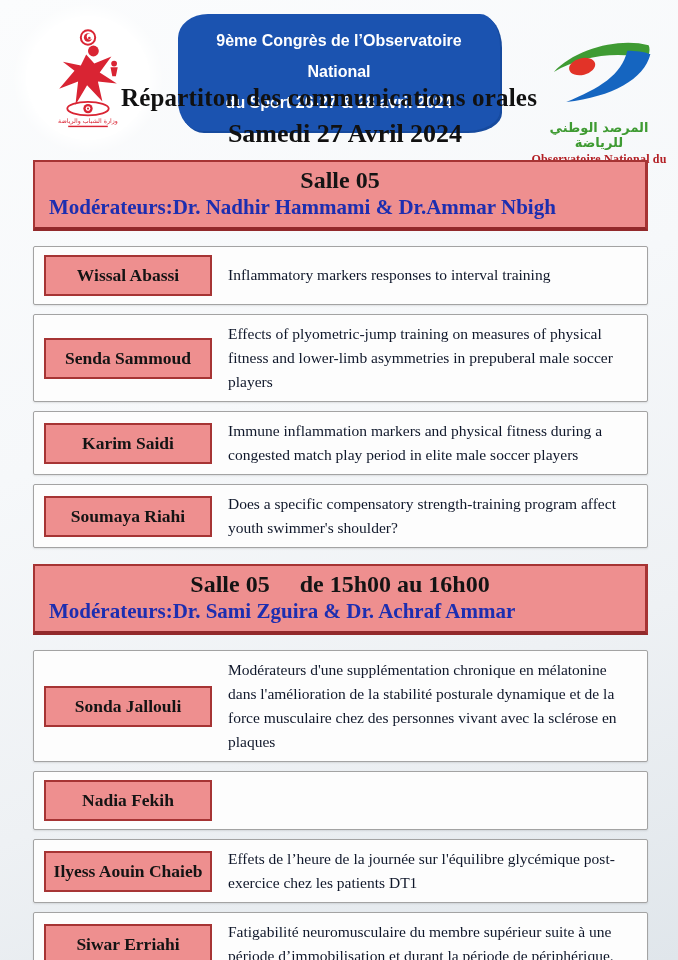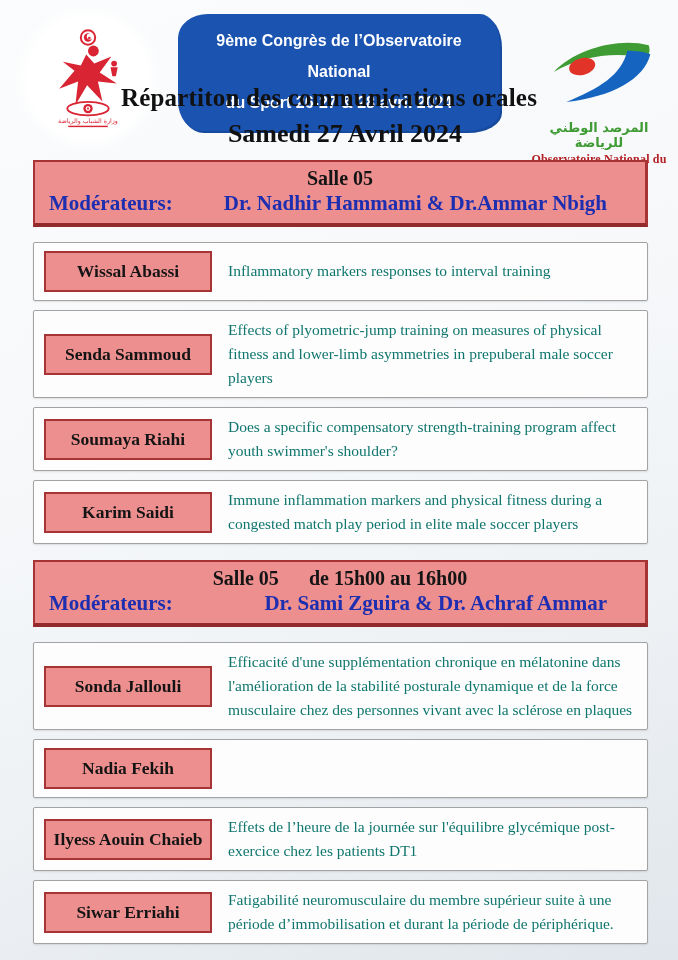--- a/index.html
+++ b/index.html
@@ -26,37 +26,37 @@
   .logo-right .arabic{color:#3f9b33;font-weight:bold;font-size:13px;margin-top:14px;font-family:"DejaVu Sans",sans-serif;}
   .logo-right .caption{color:#b32025;font-weight:bold;font-size:12px;margin-top:2px;letter-spacing:.2px;font-family:"Liberation Serif",serif;}
   .title{position:absolute;top:84px;left:-10px;width:100%;text-align:center;font-size:25px;font-weight:bold;letter-spacing:.2px;}
   .date{position:absolute;top:119px;left:6px;width:100%;text-align:center;font-size:26px;font-weight:bold;}
   
   .content{position:absolute;top:160px;left:33px;right:30px;}
   .session-header{
     background:#ee8f8f;border:2px solid #a63434;border-right-width:3px;border-bottom:4px solid #92292b;
     padding:5px 8px 7px;margin-bottom:15px;
   }
-  .sh-line1{display:flex;justify-content:center;gap:30px;font-weight:bold;font-size:20px;color:#141414;}
+  .sh-line1{display:flex;justify-content:center;gap:30px;font-weight:bold;font-size:24px;color:#141414;}
   .sh-line2{display:flex;align-items:baseline;font-weight:bold;font-size:21px;color:#1d2eb0;margin-top:1px;}
   .sh-label{margin-left:6px;white-space:nowrap;}
-  .sh-names{flex:1;text-align:right;padding-right:30px;}
+  .sh-names{flex:1;text-align:left;padding-right:30px;}
   .rows{}
   .row{
     background:#fdfdfd;border:1px solid #a3a3a3;border-radius:2px;
     box-shadow:0 1px 2px rgba(0,0,0,.10);
     display:flex;align-items:center;padding:7px 10px;margin-bottom:9px;min-height:43px;
   }
   .namebox{
     flex:none;width:168px;min-height:41px;box-sizing:border-box;
     background:#ee8f8f;border:2px solid #a63434;
     display:flex;align-items:center;justify-content:center;text-align:right;
     font-weight:bold;font-size:17.5px;color:#141414;padding:3px 5px;
   }
-  .rtitle{flex:1;padding-left:16px;font-size:15.5px;line-height:1.55;color:#0f766e;}
+  .rtitle{flex:1;padding-left:16px;font-size:15.5px;line-height:1.55;color:#0f172a;}
   .session + .session{margin-top:16px;}
   .session:nth-child(2) .rows .row:first-child{margin-top:0;}
 </style>
 </head>
 <body>
 
 <div class="page">
 
   <div class="hdr">
 
@@ -118,45 +118,45 @@
       <div class="rows">
         <div class="row">
           <div class="namebox">Wissal Abassi</div>
           <div class="rtitle">Inflammatory markers responses to interval training</div>
         </div>
         <div class="row">
           <div class="namebox">Senda Sammoud</div>
           <div class="rtitle">Effects of plyometric-jump training on measures of physical fitness and lower-limb asymmetries in prepuberal male soccer players</div>
         </div>
         <div class="row">
+          <div class="namebox">Karim Saidi</div>
+          <div class="rtitle">Immune inflammation markers and physical fitness during a congested match play period in elite male soccer players</div>
+        </div>
+        <div class="row">
           <div class="namebox">Soumaya Riahi</div>
           <div class="rtitle">Does a specific compensatory strength-training program affect youth swimmer's shoulder?</div>
-        </div>
-        <div class="row">
-          <div class="namebox">Karim Saidi</div>
-          <div class="rtitle">Immune inflammation markers and physical fitness during a congested match play period in elite male soccer players</div>
         </div>
       </div>
     </div>
 
     <div class="session">
       <div class="session-header">
         <div class="sh-line1">
           <span>Salle 05</span>
           <span>de 15h00 au 16h00</span>
         </div>
         <div class="sh-line2">
           <span class="sh-label">Modérateurs:</span>
           <span class="sh-names">Dr. Sami Zguira &amp; Dr. Achraf Ammar</span>
         </div>
       </div>
       <div class="rows">
         <div class="row">
           <div class="namebox">Sonda Jallouli</div>
-          <div class="rtitle">Efficacité d'une supplémentation chronique en mélatonine dans l'amélioration de la stabilité posturale dynamique et de la force musculaire chez des personnes vivant avec la sclérose en plaques</div>
+          <div class="rtitle">Modérateurs d'une supplémentation chronique en mélatonine dans l'amélioration de la stabilité posturale dynamique et de la force musculaire chez des personnes vivant avec la sclérose en plaques</div>
         </div>
         <div class="row">
           <div class="namebox">Nadia Fekih</div>
         </div>
         <div class="row">
           <div class="namebox">Ilyess Aouin Chaieb</div>
           <div class="rtitle">Effets de l’heure de la journée sur l'équilibre glycémique post-exercice chez les patients DT1</div>
         </div>
         <div class="row">
           <div class="namebox">Siwar Erriahi</div>

